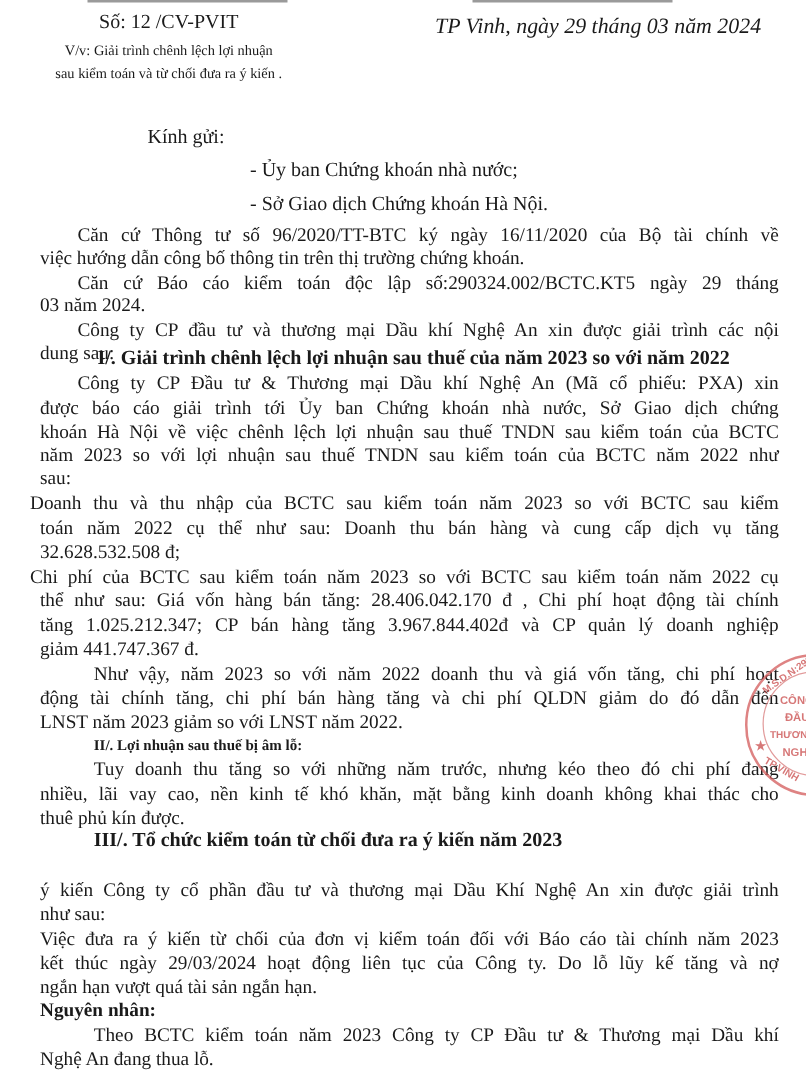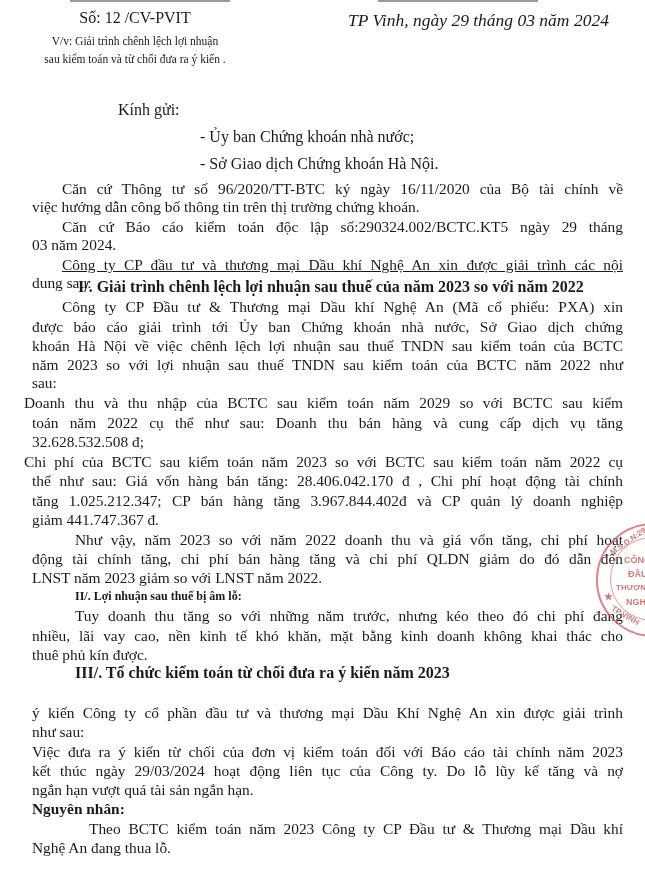--- a/index.html
+++ b/index.html
@@ -44,30 +44,30 @@
   <div class="hdr-right">TP Vinh, ngày 29 tháng 03 năm 2024</div>
 
   <div class="line" style="left:118px;top:101px;font-size:16px;">Kính gửi:</div>
   <div class="line" style="left:200px;top:128px;font-size:16px;">- Ủy ban Chứng khoán nhà nước;</div>
   <div class="line" style="left:200px;top:155px;font-size:16px;">- Sở Giao dịch Chứng khoán Hà Nội.</div>
 
   <div class="line just" style="left:62px;top:180px;">Căn cứ Thông tư số 96/2020/TT-BTC ký ngày 16/11/2020 của Bộ tài chính về</div>
   <div class="line" style="top:198px;">việc hướng dẫn công bố thông tin trên thị trường chứng khoán.</div>
   <div class="line just" style="left:62px;top:218px;">Căn cứ Báo cáo kiểm toán độc lập số:290324.002/BCTC.KT5 ngày 29 tháng</div>
   <div class="line" style="top:236px;">03 năm 2024.</div>
-  <div class="line just" style="left:62px;top:256px;text-decoration:underline;">Công ty CP đầu tư và thương mại Dầu khí  Nghệ An xin được giải trình các nội</div>
+  <div class="line just" style="left:62px;top:256px;">Công ty CP đầu tư và thương mại Dầu khí  Nghệ An xin được giải trình các nội</div>
   <div class="line" style="top:274px;">dung sau:</div>
 
   <div class="line b" style="left:62px;top:278px;font-size:16px;padding-left:16px;">I/. Giải trình chênh lệch lợi nhuận sau thuế của năm 2023 so với năm 2022</div>
   <div class="line just" style="top:318px;">được báo cáo giải trình tới Ủy ban Chứng khoán nhà nước, Sở Giao dịch chứng</div>
   <div class="line just" style="left:62px;top:298px;">Công ty CP Đầu tư &amp; Thương mại Dầu khí Nghệ An (Mã cổ phiếu: PXA) xin</div>
   <div class="line just" style="top:337px;">khoán Hà Nội về việc chênh lệch lợi nhuận sau thuế TNDN sau kiểm toán của BCTC</div>
   <div class="line just" style="top:356px;">năm 2023 so với lợi nhuận sau thuế TNDN sau kiểm toán của BCTC năm 2022 như</div>
   <div class="line" style="top:374px;">sau:</div>
-  <div class="line just" style="left:24px;top:394px;">Doanh thu và thu nhập của BCTC sau kiểm toán năm 2029 so với BCTC sau kiểm</div>
+  <div class="line just" style="left:24px;top:394px;">Doanh thu và thu nhập của BCTC sau kiểm toán năm 2023 so với BCTC sau kiểm</div>
   <div class="line just" style="top:414px;">toán năm 2022 cụ thể như sau:  Doanh thu bán hàng và cung cấp dịch vụ tăng</div>
   <div class="line" style="top:433px;">32.628.532.508 đ;</div>
   <div class="line just" style="left:24px;top:453px;">Chi phí của BCTC sau kiểm toán năm 2023 so với BCTC sau kiểm toán năm 2022 cụ</div>
   <div class="line just" style="top:472px;">thể như sau: Giá vốn hàng bán tăng: 28.406.042.170 đ , Chi phí hoạt động tài chính</div>
   <div class="line just" style="top:492px;">tăng 1.025.212.347; CP bán hàng tăng 3.967.844.402đ và CP quản lý doanh nghiệp</div>
   <div class="line" style="top:511px;text-align:center;">giảm 441.747.367 đ.</div>
   <div class="line just" style="left:75px;top:531px;">Như vậy, năm 2023 so với năm 2022 doanh thu và giá vốn tăng, chi phí hoạt</div>
   <div class="line just" style="top:550px;">động tài chính tăng, chi phí bán hàng tăng và chi phí QLDN giảm do đó dẫn đến</div>
   <div class="line" style="top:569px;">LNST năm 2023 giảm so với LNST năm 2022.</div>
 
@@ -76,21 +76,21 @@
   <div class="line just" style="top:627px;">nhiều, lãi vay cao, nền kinh tế khó khăn, mặt bằng kinh doanh không khai thác cho</div>
   <div class="line" style="top:646px;">thuê phủ kín được.</div>
 
   <div class="line b" style="left:75px;top:664px;font-size:16px;">III/. Tổ chức kiểm toán từ chối đưa ra ý kiến năm 2023</div>
   <div class="line just" style="top:704px;">ý kiến Công ty cổ phần đầu tư và thương mại Dầu Khí Nghệ An xin được giải trình</div>
   <div class="line" style="top:723px;">như sau:</div>
   <div class="line just" style="top:743px;">Việc đưa ra ý kiến từ chối của đơn vị kiểm toán đối với Báo cáo tài chính năm 2023</div>
   <div class="line just" style="top:762px;">kết thúc ngày 29/03/2024 hoạt động liên tục của Công ty. Do lỗ lũy kế tăng và nợ</div>
   <div class="line" style="top:781px;">ngắn hạn vượt quá tài sản ngắn hạn.</div>
   <div class="line b" style="top:800px;">Nguyên nhân:</div>
-  <div class="line just" style="left:75px;top:820px;margin-left:14px;">Theo BCTC kiểm toán năm 2023 Công ty CP Đầu tư &amp; Thương mại Dầu khí</div>
+  <div class="line just" style="left:75px;top:820px;">Theo BCTC kiểm toán năm 2023 Công ty CP Đầu tư &amp; Thương mại Dầu khí</div>
   <div class="line" style="top:839px;">Nghệ An đang thua lỗ.</div>
 
   <div class="stamp">
     <div class="stamp-inner"></div>
     <div class="stamp-txt" style="left:8px;top:8px;transform:rotate(-35deg);font-size:8px;">M.S.D.N:29008</div>
     <div class="stamp-txt" style="left:26px;top:30px;">CÔNG</div>
     <div class="stamp-txt" style="left:30px;top:44px;">ĐẦU</div>
     <div class="stamp-txt" style="left:18px;top:58px;font-size:8px;">THƯƠNG M</div>
     <div class="stamp-txt" style="left:28px;top:72px;">NGH</div>
     <div class="stamp-txt" style="left:6px;top:66px;font-size:10px;">★</div>

